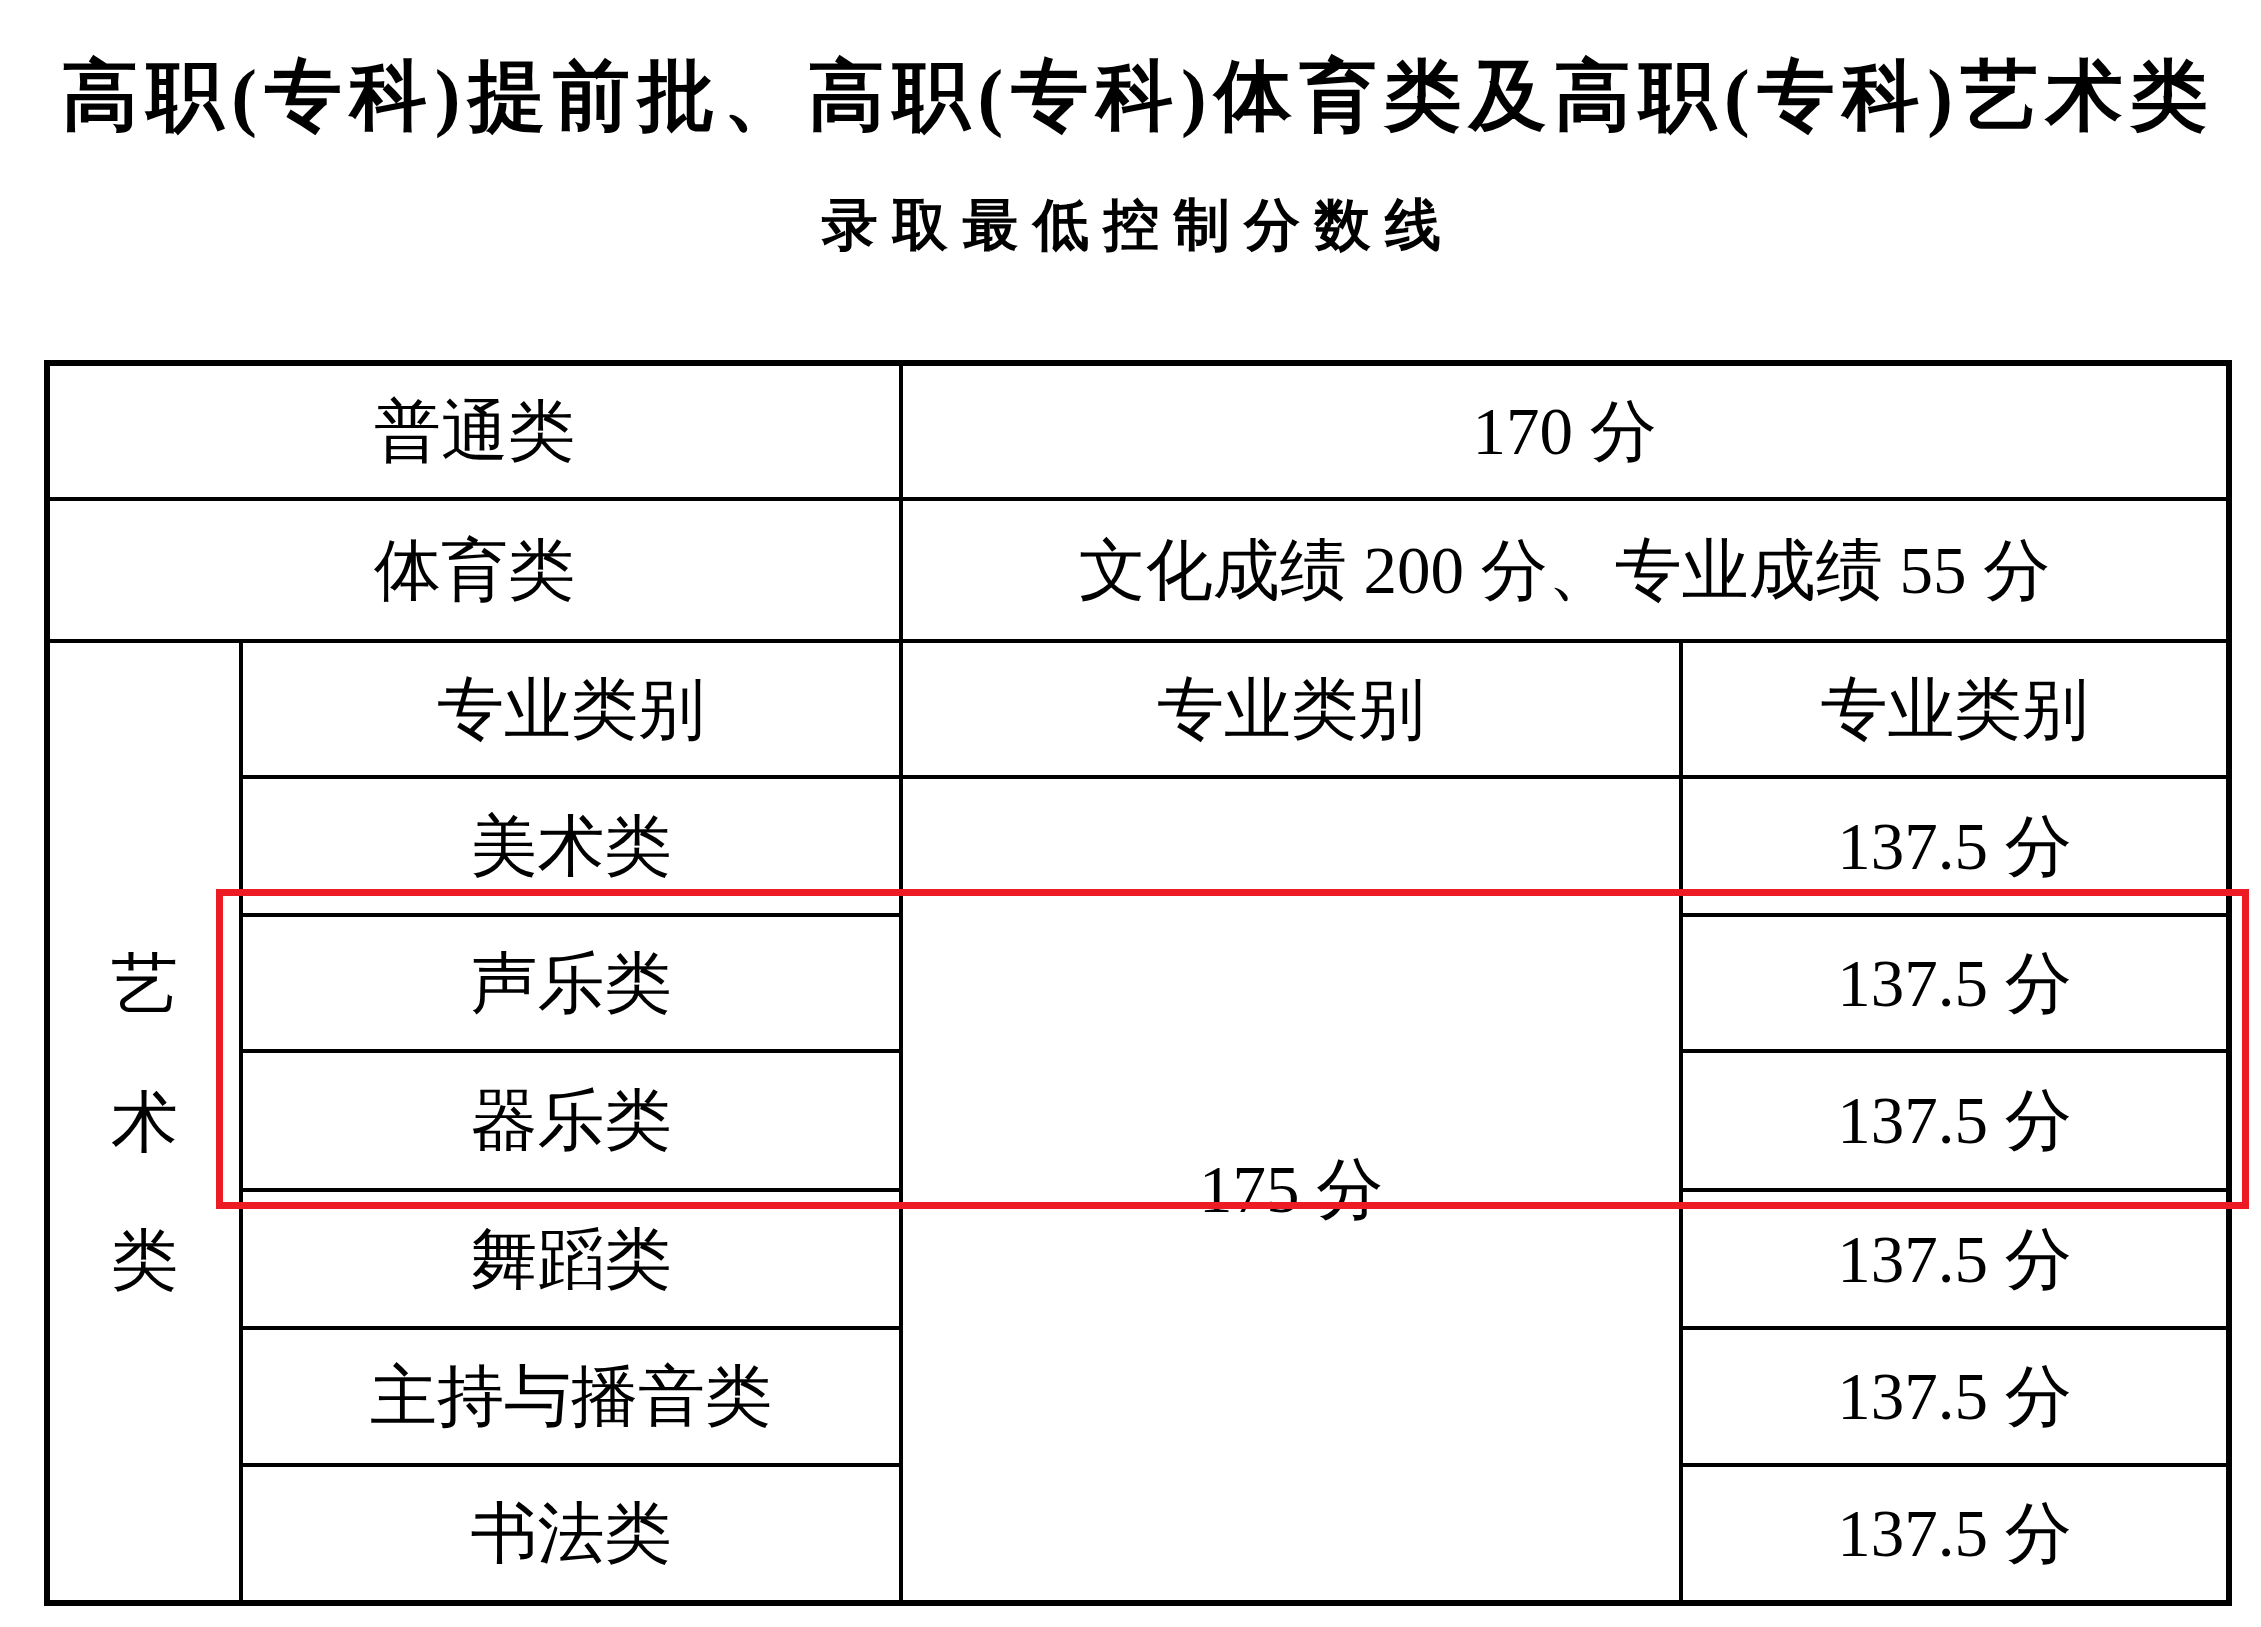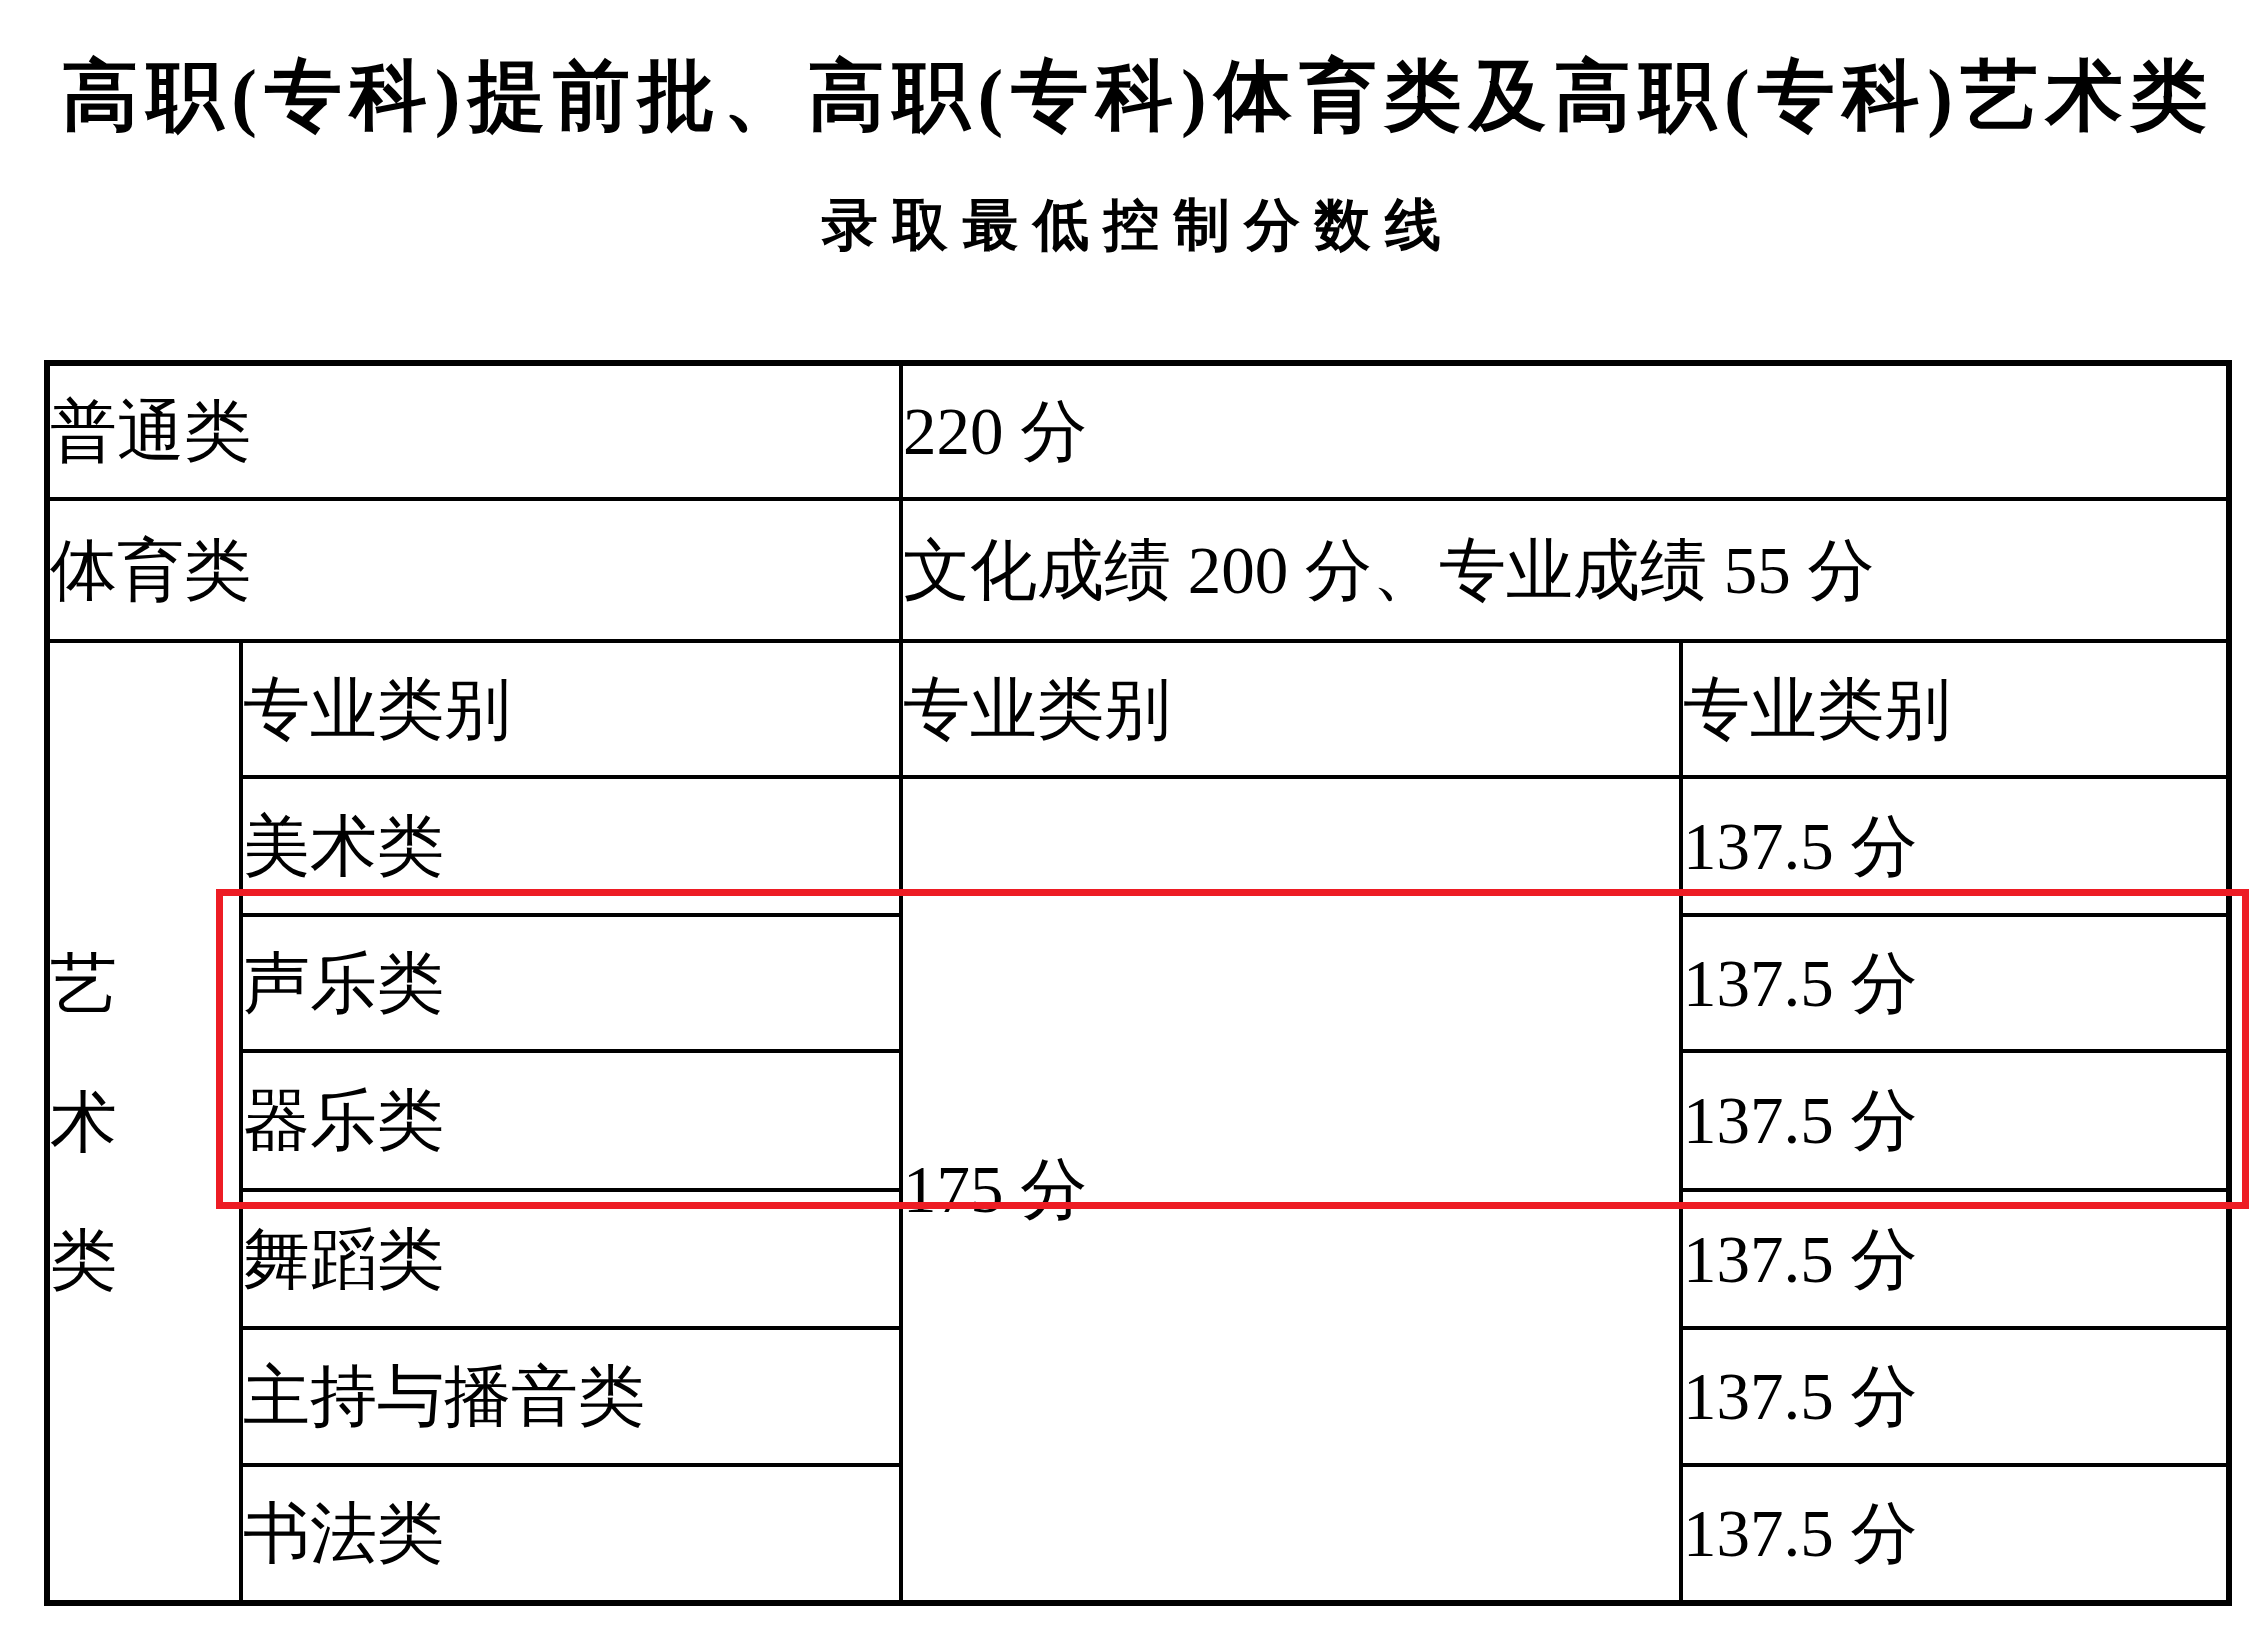--- a/index.html
+++ b/index.html
@@ -46,20 +46,21 @@
     left: 44px;
     top: 360px;
     width: 2181px;
     height: 1240px;
     border-collapse: collapse;
     table-layout: fixed;
     border: 6.6px solid #000000;
   }
   table.score-table td {
     border: 4.6px solid #000000;
+    text-align: center;
     vertical-align: middle;
     font-size: 67px;
     padding: 0;
     background: #ffffff;
     white-space: nowrap;
     font-family: Liberation Serif, serif;
   }
   td.art-label-cell {
     font-size: 67px;
   }
@@ -98,21 +99,21 @@
       <col style="width:660px">
       <col style="width:780px">
       <col style="width:548px">
     </colgroup>
     <tbody>
       <tr style="height:136px">
         <td colspan="2">
           <span>普通类</span>
         </td>
         <td colspan="2">
-          <span>220 分</span>
+          <span>170 分</span>
         </td>
       </tr>
       <tr style="height:142px">
         <td colspan="2">
           <span>体育类</span>
         </td>
         <td colspan="2">
           <span>文化成绩 200 分、专业成绩 55 分</span>
         </td>
       </tr>

